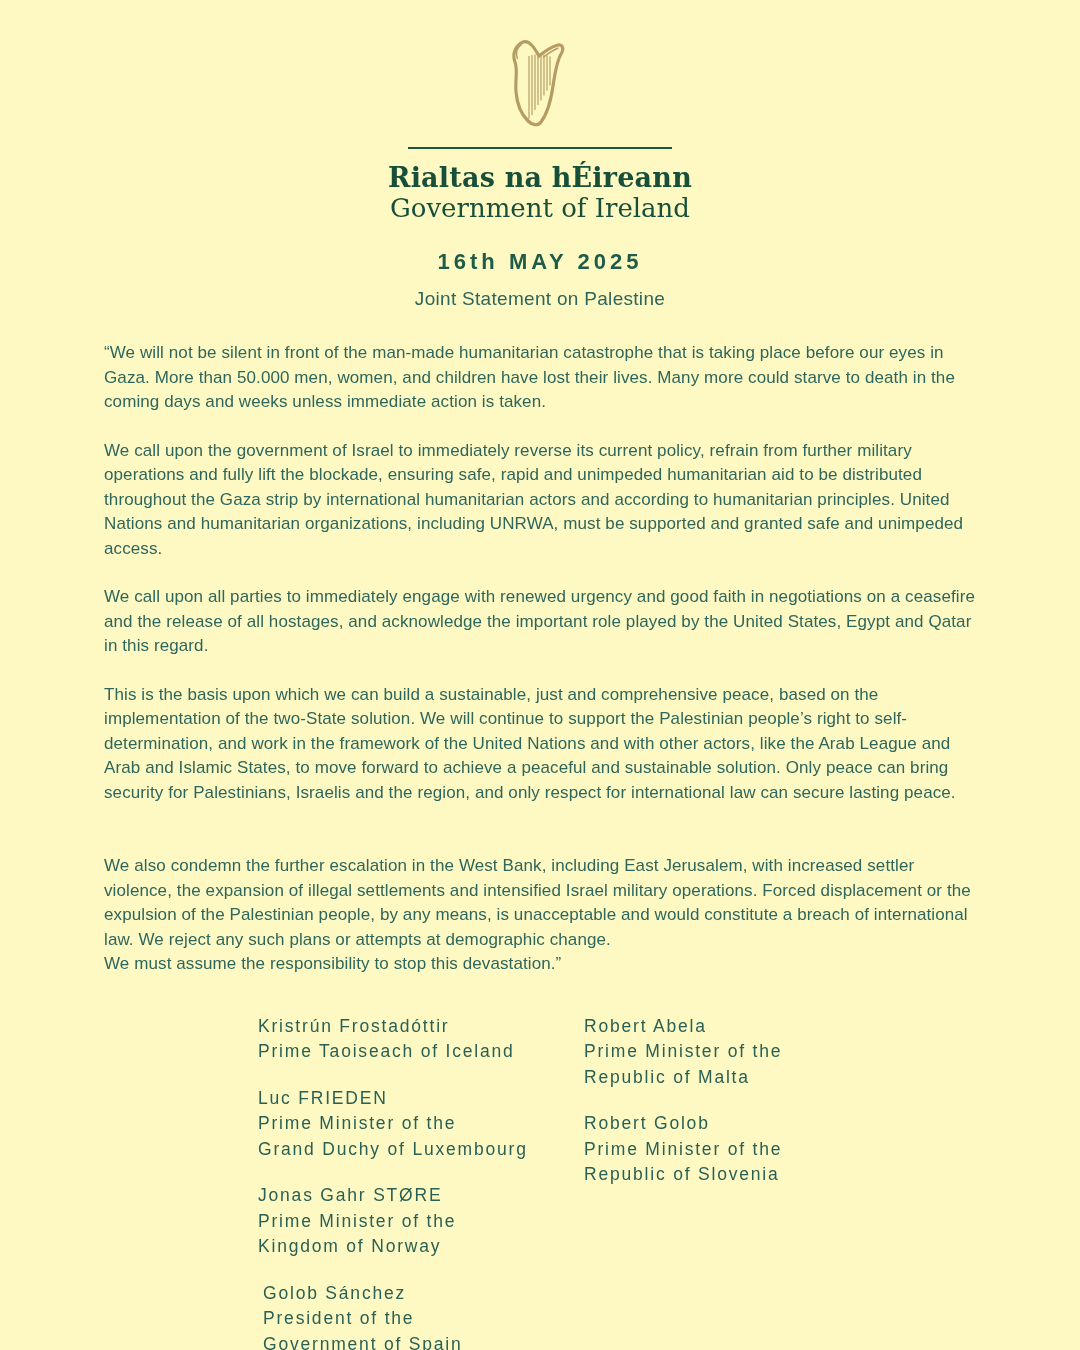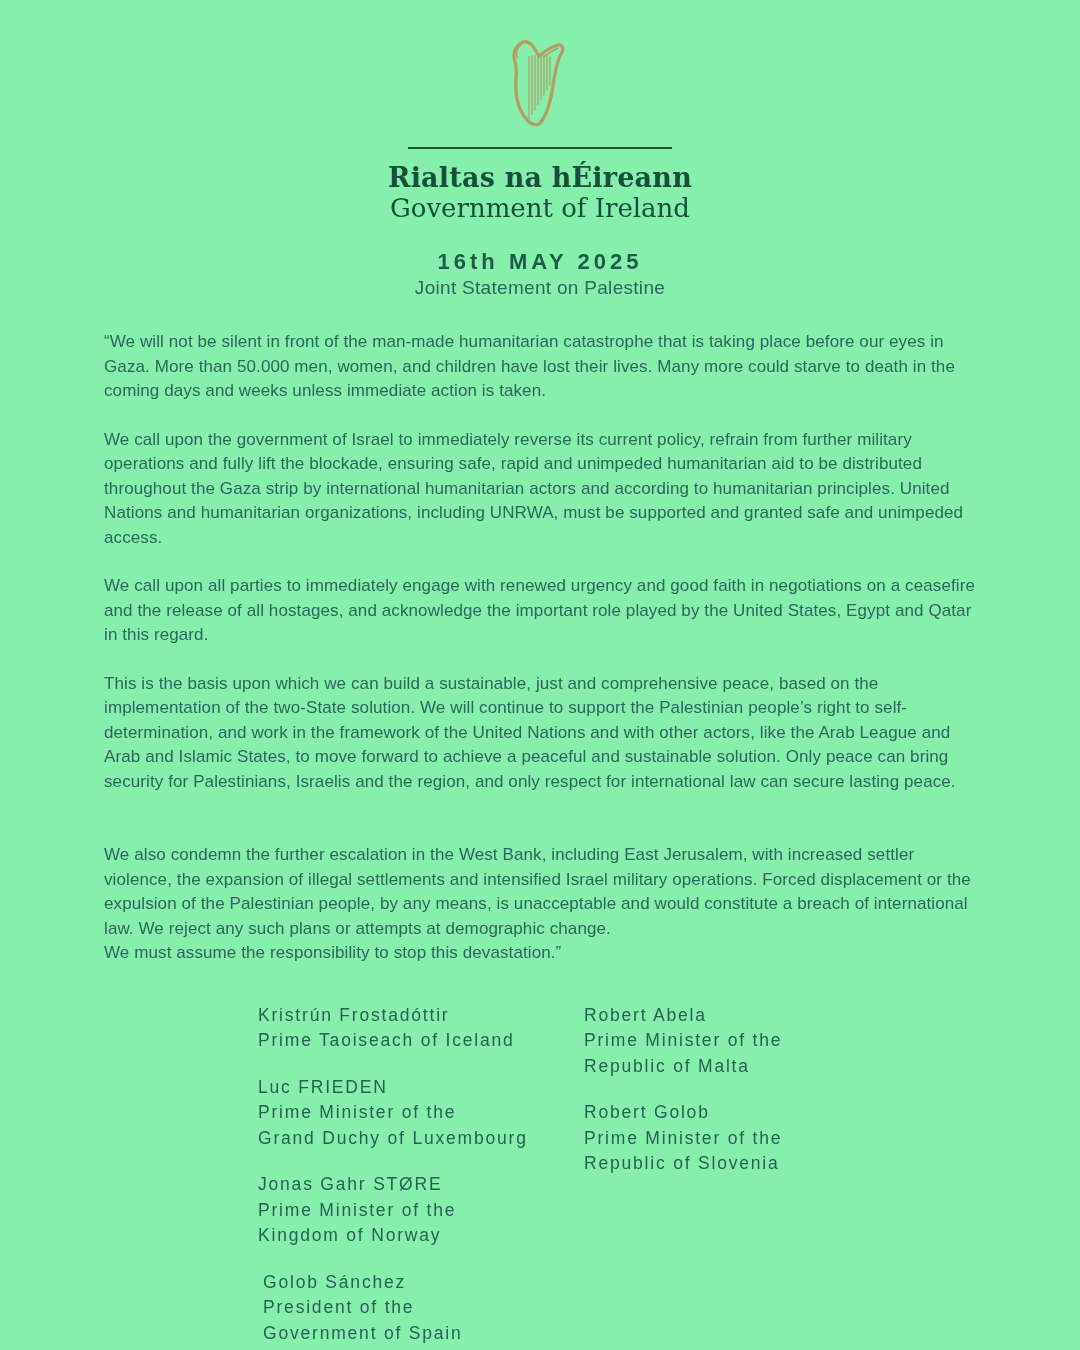--- a/index.html
+++ b/index.html
@@ -2,21 +2,21 @@
 <html><head>
 <meta charset="utf-8">
 <style>
   * { margin: 0; padding: 0; box-sizing: border-box; }
   html, body { background: #ffffff; }
   .page {
     position: relative;
     width: 1080px;
     height: 1350px;
     margin: 0 auto;
-    background: #86efac;
+    background: #fef9c3;
     overflow: hidden;
     font-family: "Liberation Sans", sans-serif;
   }
 
   
   .header { text-align: center; }
   .harp { display: block; margin: 34px auto 0; height: 96px; width: 70px; }
   .divider {
     width: 264px; height: 2px;
     margin: 17px auto 0;
@@ -40,21 +40,21 @@
   }
   .statement-date {
     margin-top: 25px;
     font-size: 22px;
     font-weight: 700;
     letter-spacing: 4px;
     color: #1e5c49;
     line-height: 26px;
   }
   .statement-title {
-    margin-top: 0;
+    margin-top: 11px;
     font-size: 19px;
     font-weight: 400;
     letter-spacing: 0.3px;
     color: #2d665d;
     line-height: 26px;
   }
 
   
   .statement-body {
     width: 872px;

